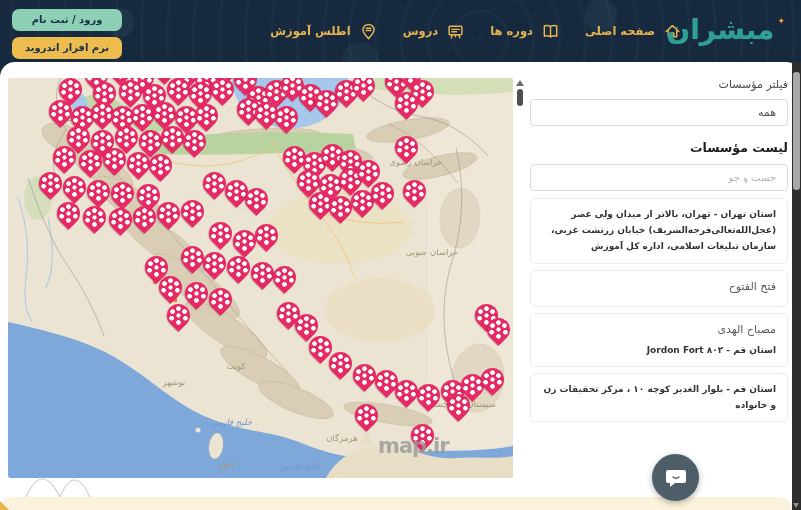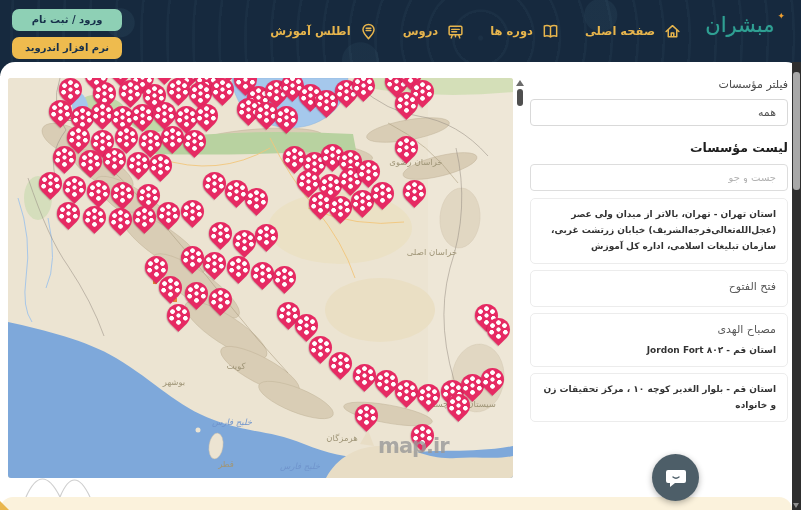--- a/index.html
+++ b/index.html
@@ -19,21 +19,21 @@
     font-family:"DejaVu Sans", sans-serif; color:#17304a; cursor:pointer; direction:rtl; line-height:22px; }
   .btn.mint { background:#8ed0b5; }
   .btn.gold { background:#eebb4e; }
   .nav { position:absolute; right:120px; top:0; height:62px; display:flex; direction:rtl;
     align-items:center; gap:26px; }
   .nav-item { display:flex; direction:rtl; align-items:center; gap:9px; color:#e7b54d;
     font-size:11.5px; font-weight:bold; cursor:pointer; text-decoration:none; }
   .nav-item svg { width:17px; height:17px; stroke:#e7b54d; fill:none; stroke-width:1.4;
     stroke-linecap:round; stroke-linejoin:round; }
   .logo { position:absolute; right:16px; top:13px; direction:rtl; display:flex; align-items:center; cursor:pointer; }
-  .logo-text { color:#2fa093; font-size:21px; font-weight:normal; letter-spacing:-1px;
+  .logo-text { color:#2fa093; font-size:28px; font-weight:bold; letter-spacing:-1px;
     text-shadow:0 0 1px rgba(47,160,147,.6);text-align:center; }
   .logo-spark { color:#f0a030; font-size:9px; margin-left:3px; transform:translateY(-9px); }
 
   
   .sheet { position:absolute; top:62px; left:0; right:0; bottom:0; background:#fff;
     border-radius:15px 15px 0 0; overflow:hidden; }
 
   
   .map { position:absolute; left:8px; top:16px; width:505px; height:400px; overflow:hidden;
     border-radius:3px; background:#ece4d2; cursor:grab; }
@@ -213,21 +213,21 @@
         <rect x="145" y="202" width="4" height="4" fill="#e8833a"></rect>
         <rect x="165" y="220" width="4" height="4" fill="#e8833a"></rect>
       </svg>
 
       <div class="map-layer">
 
           <span class="map-label land" style="left: 68px; top: 40px;">آذربایجان</span>
 
           <span class="map-label land" style="left: 408px; top: 84px;">خراسان رضوی</span>
 
-          <span class="map-label land" style="left: 424px; top: 174px;">خراسان اصلی</span>
+          <span class="map-label land" style="left: 424px; top: 174px;">خراسان جنوبی</span>
 
           <span class="map-label land" style="left: 452px; top: 326px;">سیستان و بلوچستان</span>
 
           <span class="map-label land" style="left: 334px; top: 360px;">هرمزگان</span>
 
           <span class="map-label land" style="left: 166px; top: 304px;">بوشهر</span>
 
           <span class="map-label land" style="left: 228px; top: 288px;">کویت</span>
 
           <span class="map-label land" style="left: 218px; top: 386px;">قطر</span>

